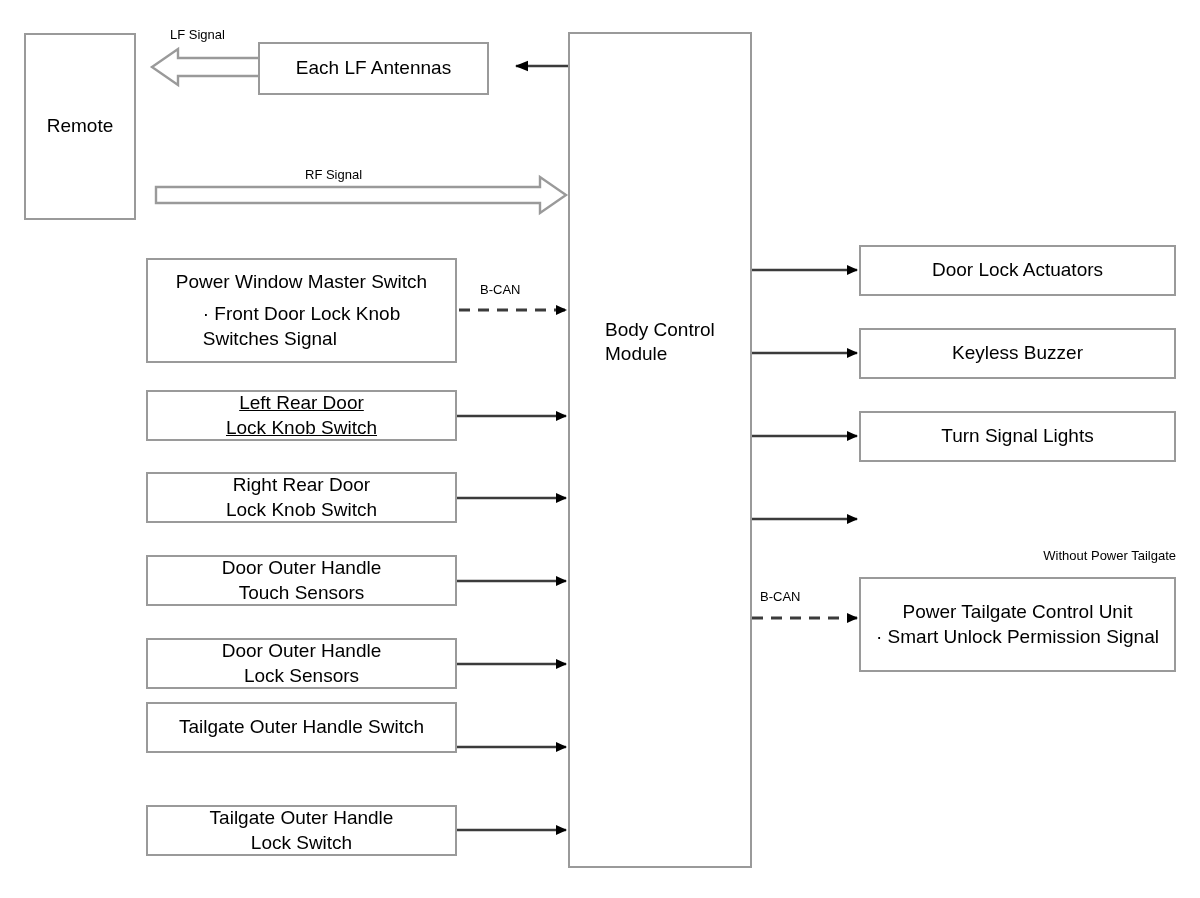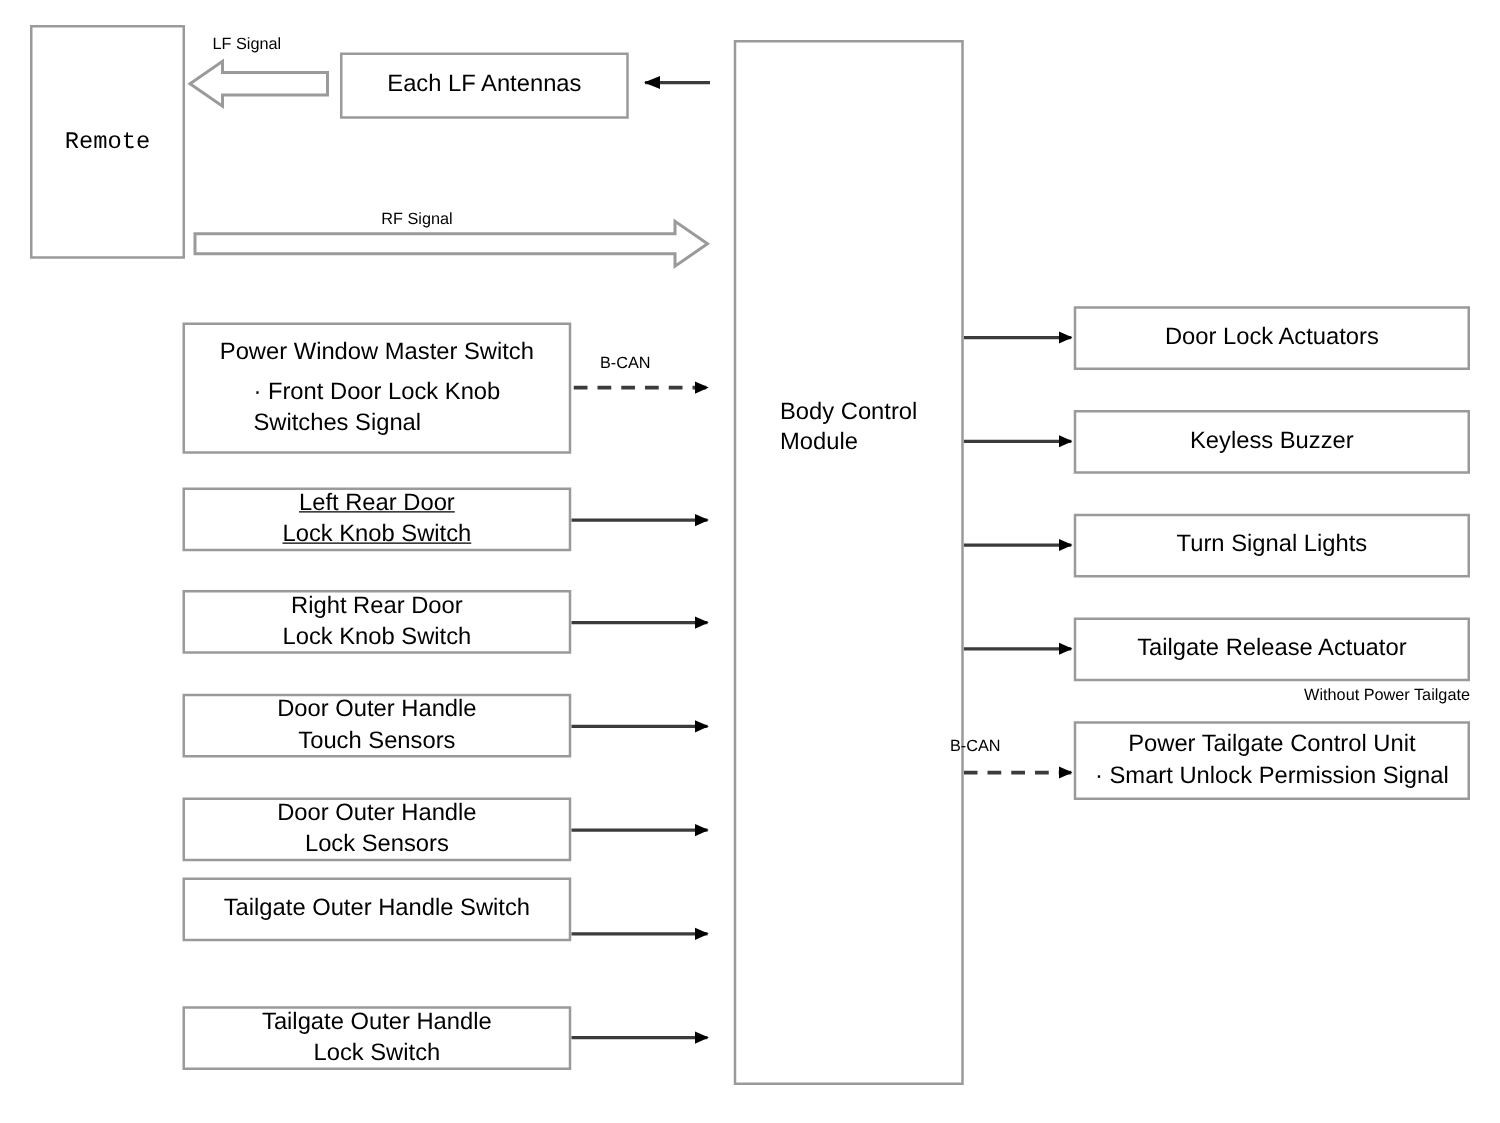--- a/index.html
+++ b/index.html
@@ -25,21 +25,20 @@
     justify-content: center;
     color: #000000;
     font-size: 19px;
     line-height: 1.28;
     text-align: center;
     white-space: pre-line;
   }
   .box.align-left {
     justify-content: flex-start;
     text-align: left;
-    margin-left: 19px;
   }
   .box.stacked {
     flex-direction: column;
     justify-content: center;
   }
   .box .ln { display: block; }
   .box .sub-block {
     text-align: left;
     white-space: pre-line;
   }
@@ -121,25 +120,25 @@
     </g>
     <g>
       <line x1="752" y1="519" x2="857" y2="519" stroke="#3b3b3b" stroke-width="2.6" marker-end="url(#ah)"></line>
     </g>
 
     <g>
       <line x1="752" y1="618" x2="857" y2="618" stroke="#3b3b3b" stroke-width="3" stroke-dasharray="11 8" marker-end="url(#ah)"></line>
     </g>
   </svg>
 
-  <div class="box" style="left:24px; top:20px; width:124px; height:187px;font-family:Liberation Mono, monospace;">
+  <div class="box" style="left:24px; top:33px; width:112px; height:187px;">
     <span>Remote</span>
   </div>
 
-  <div class="box" style="left:272px; top:42px; width:231px; height:53px;">
+  <div class="box" style="left:258px; top:42px; width:231px; height:53px;">
     <span>Each LF Antennas</span>
   </div>
 
   <div class="box align-left" style="left:568px; top:32px; width:184px; height:836px;">
     <span style="position:absolute; left:35px; top:284px; text-align:left; white-space:pre-line;">Body Control
 Module</span>
   </div>
 
   <div class="free-label" style="left:170px; top:27px;">LF Signal</div>
   <div class="free-label" style="left:305px; top:167px;">RF Signal</div>
@@ -186,25 +185,22 @@
   </div>
 
   <div class="box" style="left:859px; top:328px; width:317px; height:51px;">
     <span>Keyless Buzzer</span>
   </div>
 
   <div class="box" style="left:859px; top:411px; width:317px; height:51px;">
     <span>Turn Signal Lights</span>
   </div>
 
-  <div class="box" style="left:859px; top:494px; width:317px; height:51px;">
-    <span>Tailgate Release Actuator</span>
-  </div>
 
   <div class="free-label rt" style="left:876px; top:548px; width:300px;">Without Power Tailgate</div>
 
-  <div class="box stacked" style="left:859px; top:577px; width:317px; height:63px;">
+  <div class="box stacked" style="left:859px; top:577px; width:317px; height:95px;">
     <span class="ln">Power Tailgate Control Unit</span>
     <span class="ln">· Smart Unlock Permission Signal</span>
   </div>
 
 
 </div>
 
 </body></html>

